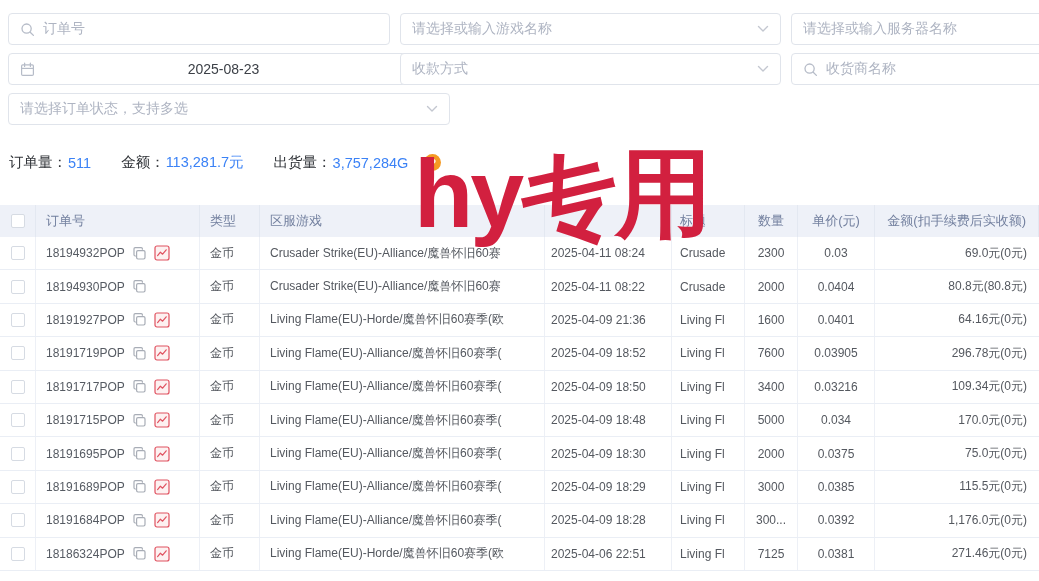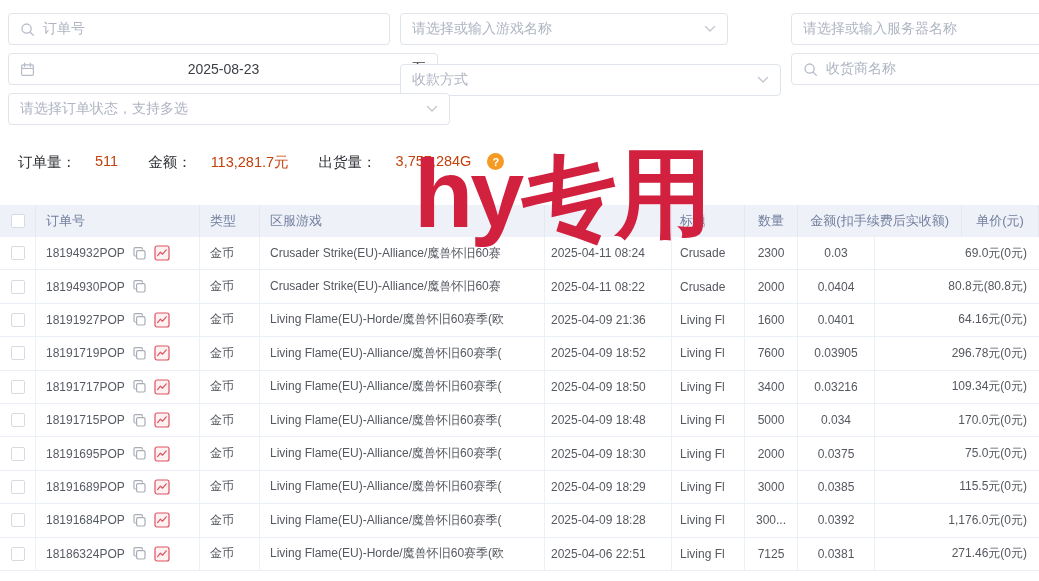--- a/index.html
+++ b/index.html
@@ -5,23 +5,23 @@
   *{margin:0;padding:0;box-sizing:border-box}
   html,body{width:1039px;height:581px;overflow:hidden;background:#fff;
     font-family:"Liberation Sans","DejaVu Sans",sans-serif;position:relative}
   .fbox{position:absolute;height:32px;border:1px solid #e0e4eb;border-radius:4px;background:#fff;
     display:flex;align-items:center;padding:0 11px;font-size:14px;color:#aeb4c2;gap:8px;cursor:pointer}
   .fbox .grow{flex:1}
   .dark{color:#3c4047}
   .date-part{flex:1;text-align:center;color:#3c4047}
   .icn{display:flex;align-items:center;flex:0 0 auto}
   .chev{margin-left:auto}
-  .stats{position:absolute;left:18px;top:153px;display:flex;align-items:flex-start;font-size:14.5px;color:#2f3237}
+  .stats{position:absolute;left:9px;top:153px;display:flex;align-items:center;font-size:14.5px;color:#2f3237}
   .stat-label{color:#2f3237}
-  .stat-value{color:#c2410c;margin-left:19px}
+  .stat-value{color:#3b82f6;margin-left:1px}
   .stat-gap{width:30px}
   .help{width:17px;height:17px;border-radius:50%;background:#f59a23;color:#fff;font-size:11px;
     font-weight:bold;display:flex;align-items:center;justify-content:center;margin-left:16px;cursor:pointer}
   .watermark{position:absolute;left:414px;top:138px;font-size:97px;font-weight:800;color:#d2203f;
     z-index:20;line-height:1.15;letter-spacing:-3px;white-space:nowrap;pointer-events:none}
   .watermark .tilt{display:inline-block;transform:rotate(-13deg) translateY(7px)}
   .table{position:absolute;left:0;top:205px;width:1039px;z-index:1}
   .thead{display:flex;height:32px;background:#eef1f8;color:#73809f;font-size:13px}
   .trow{display:flex;height:33.4px;border-bottom:1px solid #eaeef5;font-size:12px;color:#54585f;background:#fff}
   .cell{display:flex;align-items:center;overflow:hidden;white-space:nowrap;flex-shrink:0;
@@ -46,21 +46,21 @@
 <div class="fbox" style="left:8px;top:13px;width:382px">
   <span class="icn">
     <svg width="15" height="15" viewBox="0 0 15 15">
         <circle cx="6.6" cy="6.6" r="4.6" fill="none" stroke="#b6bcc8" stroke-width="1.3"></circle>
         <line x1="10.2" y1="10.2" x2="13.4" y2="13.4" stroke="#b6bcc8" stroke-width="1.3" stroke-linecap="round"></line>
       </svg>
   </span>
   <span class="grow">订单号</span>
 </div>
 
-<div class="fbox" style="left:400px;top:13px;width:328px">
+<div class="fbox" style="left:400px;top:13px;width:381px">
   <span class="grow">请选择或输入游戏名称</span>
   <span class="icn chev">
     <svg width="12" height="8" viewBox="0 0 12 8">
         <polyline points="1.5,1.5 6,6 10.5,1.5" fill="none" stroke="#c3c7d0" stroke-width="1.4" stroke-linecap="round" stroke-linejoin="round"></polyline>
       </svg>
   </span>
 </div>
 
 <div class="fbox" style="left:791px;top:13px;width:300px">
   <span class="grow">请选择或输入服务器名称</span>
@@ -72,21 +72,21 @@
         <rect x="1.6" y="2.8" width="11.8" height="10.6" rx="1.2" fill="none" stroke="#b6bcc8" stroke-width="1.2"></rect>
         <line x1="4.6" y1="1.2" x2="4.6" y2="4.4" stroke="#b6bcc8" stroke-width="1.2" stroke-linecap="round"></line>
         <line x1="10.4" y1="1.2" x2="10.4" y2="4.4" stroke="#b6bcc8" stroke-width="1.2" stroke-linecap="round"></line>
         <line x1="1.6" y1="6.4" x2="13.4" y2="6.4" stroke="#b6bcc8" stroke-width="1.2"></line>
       </svg>
   </span>
   <span class="date-part">2025-08-23</span>
   <span class="dark">至</span>
 </div>
 
-<div class="fbox" style="left:400px;top:64px;width:381px">
+<div class="fbox" style="left:400px;top:53px;width:381px">
   <span class="grow">收款方式</span>
   <span class="icn chev">
     <svg width="12" height="8" viewBox="0 0 12 8">
         <polyline points="1.5,1.5 6,6 10.5,1.5" fill="none" stroke="#c3c7d0" stroke-width="1.4" stroke-linecap="round" stroke-linejoin="round"></polyline>
       </svg>
   </span>
 </div>
 
 <div class="fbox" style="left:791px;top:53px;width:300px">
   <span class="icn">
@@ -125,22 +125,22 @@
   <div class="thead">
     <div class="cell c0">
         <span class="checkbox"></span>
       </div>
     <div class="cell c1">订单号</div>
     <div class="cell c2">类型</div>
     <div class="cell c3">区服游戏</div>
     <div class="cell c4"></div>
     <div class="cell c5">标题</div>
     <div class="cell c6">数量</div>
+    <div class="cell c7">单价(元)</div>
     <div class="cell c8">金额(扣手续费后实收额)</div>
-    <div class="cell c7">单价(元)</div>
   </div>
   <div>
   <div class="trow">
     <div class="cell c0">
           <span class="checkbox"></span>
         </div>
     <div class="cell c1">
       <span class="ordno">18194932POP</span>
       <span class="icn">
         <svg width="15" height="15" viewBox="0 0 15 15">

